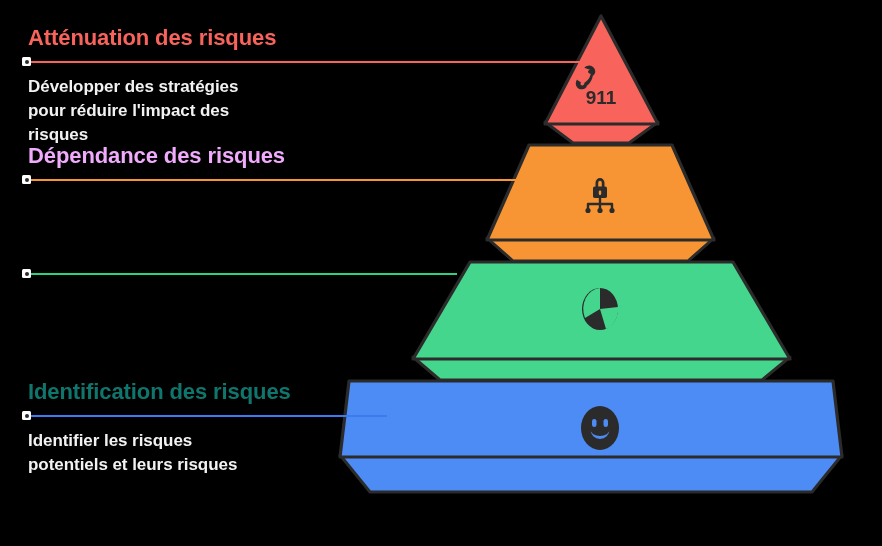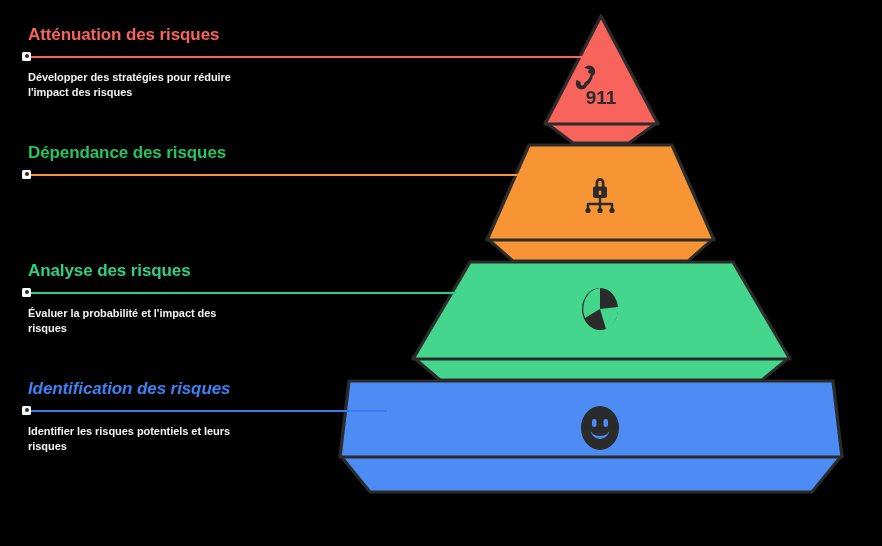--- a/index.html
+++ b/index.html
@@ -31,29 +31,29 @@
     height: 546px;
   }
 
   
   .label-group {
     position: absolute;
     left: 22px;
     width: 300px;
   }
   .label-title {
-    font-size: 17px;
+    font-size: 22px;
     font-weight: bold;
     letter-spacing: -0.1px;
     margin: 0 0 0 6px;
     white-space: nowrap;
     line-height: 1.1;
   }
   .label-desc {
-    font-size: 11px;
+    font-size: 17px;
     font-weight: bold;
     color: #f2f2f2;
     line-height: 1.42;
     margin: 7px 0 0 6px;
     width: 230px;
     letter-spacing: -0.05px;
   }
   .marker-row {
     position: relative;
     height: 12px;
@@ -157,38 +157,36 @@
   <div class="label-group" style="top:26px;">
     <div class="label-title" style="color:#f8635c;">Atténuation des risques</div>
     <div class="marker-row">
       <div class="connector" style="background:#f8635c; width:558px;"></div>
       <div class="marker-dot"></div>
     </div>
     <div class="label-desc">Développer des stratégies pour réduire l'impact des risques</div>
   </div>
 
   <div class="label-group" style="top:144px;">
-    <div class="label-title" style="color:#22c55e;">Dépendance des risques</div>
+    <div class="label-title" style="color:#f0abfc;">Dépendance des risques</div>
     <div class="marker-row">
       <div class="connector" style="background:#f79433; width:492px;"></div>
       <div class="marker-dot"></div>
     </div>
   </div>
 
   <div class="label-group" style="top:262px;">
-    <div class="label-title" style="color:#2ed184;">Analyse des risques</div>
     <div class="marker-row">
       <div class="connector" style="background:#2ed184; width:427px;"></div>
       <div class="marker-dot"></div>
     </div>
-    <div class="label-desc">Évaluer la probabilité et l'impact des risques</div>
   </div>
 
   <div class="label-group" style="top:380px;">
-    <div class="label-title" style="color:#3b82f6;font-style:italic;">Identification des risques</div>
+    <div class="label-title" style="color:#0f766e;">Identification des risques</div>
     <div class="marker-row">
       <div class="connector" style="background:#3b7bef; width:357px;"></div>
       <div class="marker-dot"></div>
     </div>
     <div class="label-desc">Identifier les risques potentiels et leurs risques</div>
   </div>
 
 </div>
 
 </body></html>

